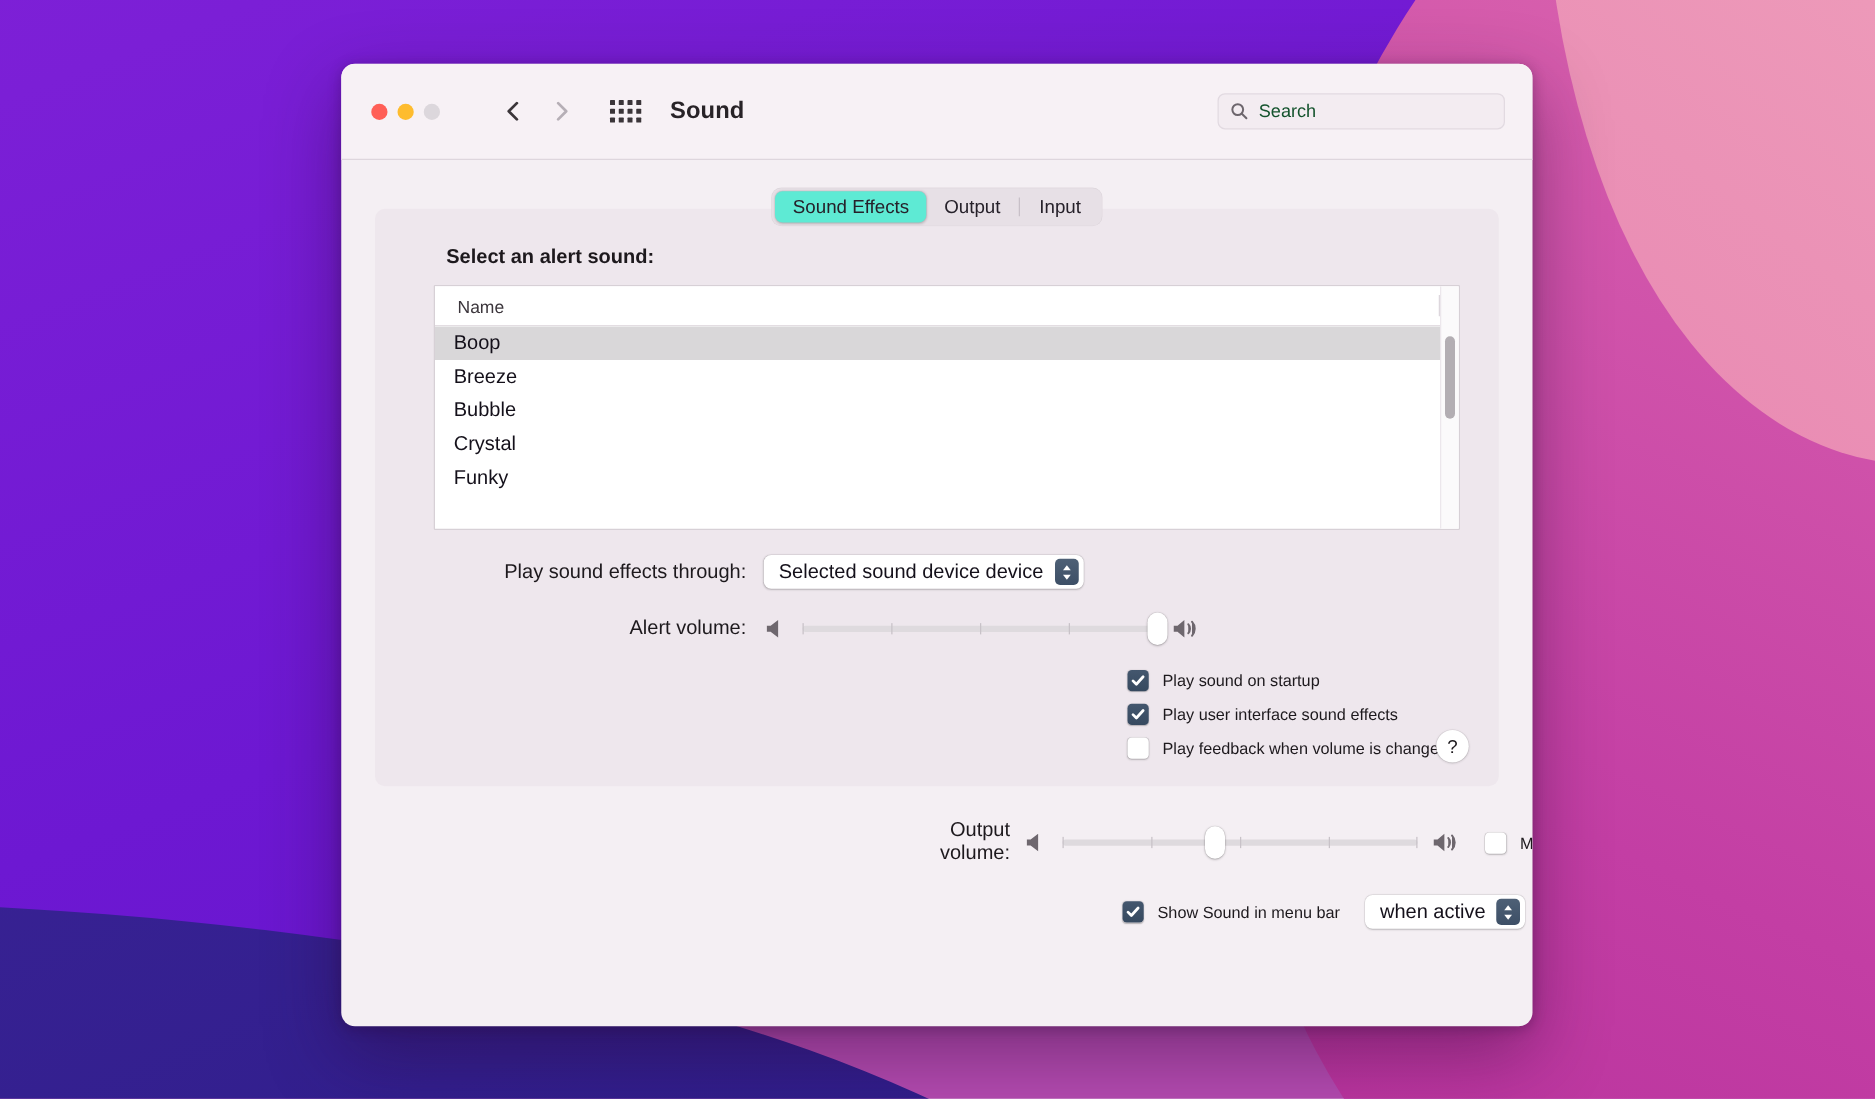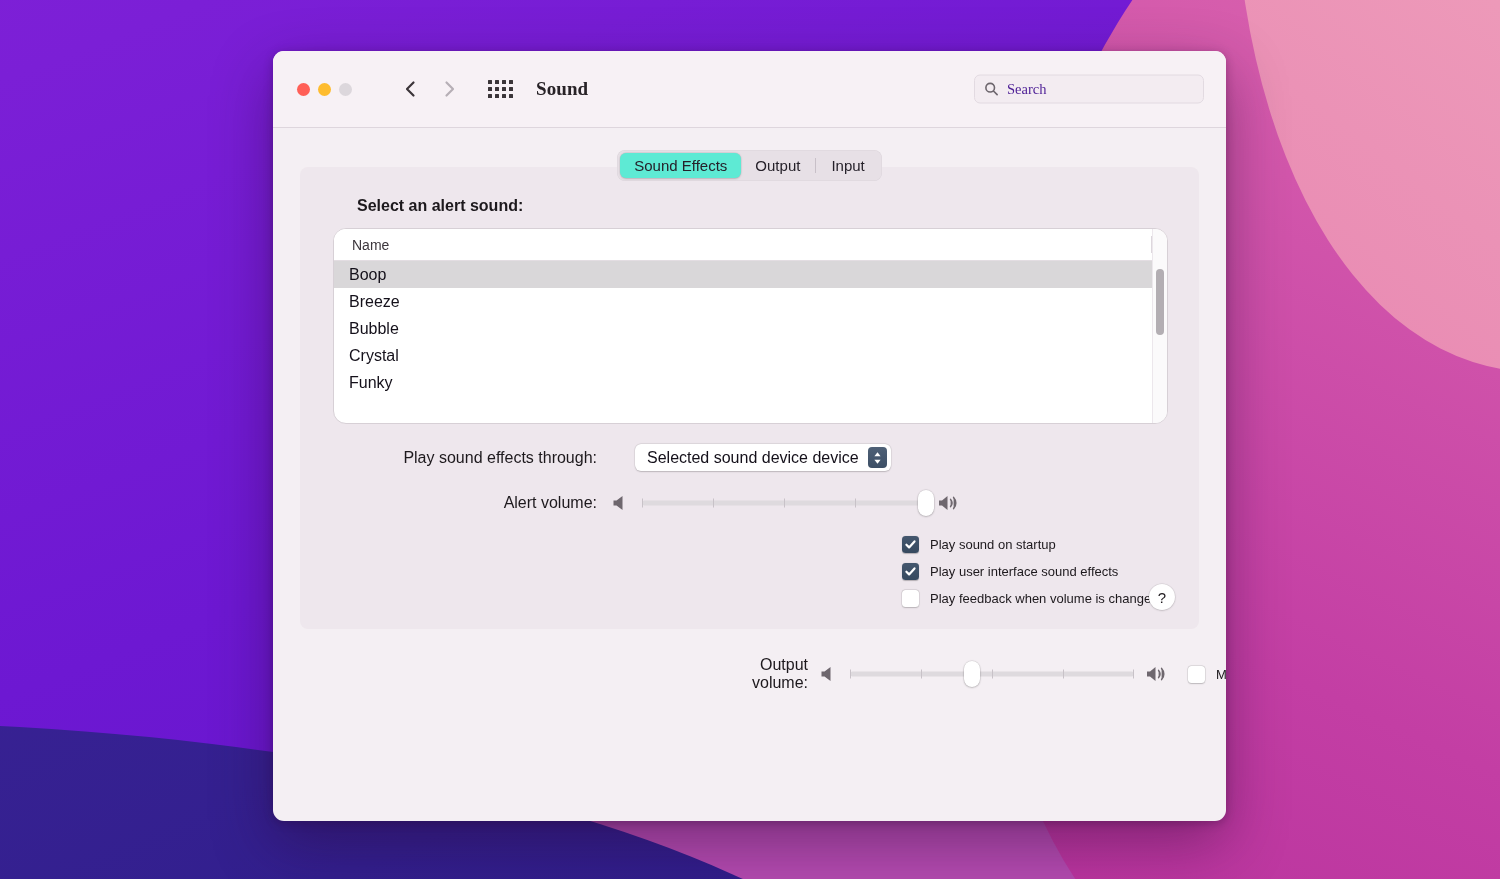--- a/index.html
+++ b/index.html
@@ -80,21 +80,20 @@
   }
 
   
   #titlebar {
     height:77px;
     background:#f7f1f5;
     border-bottom:1px solid #ded6dd;
     display:flex; align-items:center;
     padding:0 22px 0 24px;
     position:relative;
-    font-family:Liberation Serif, serif;
   }
   .lights { display:flex; gap:8px; align-items:center; }
   .light { width:13px; height:13px; border-radius:50%; }
   .light.red    { background:#ff5f57; }
   .light.yellow { background:#febc2e; }
   .light.gray   { background:#dcd7dc; }
 
   .navbtns { display:flex; align-items:center; gap:16px; margin-left:48px; }
   .chev {
     width:22px; height:22px; display:block;
@@ -123,21 +122,21 @@
     width:230px; height:29px;
     background:#f3ecf1;
     border:1px solid #e2dae1;
     border-radius:6px;
     display:flex; align-items:center;
     padding:0 9px;
     gap:8px;
   }
   #search-glyph { width:15px; height:15px; flex:none; }
   #search-glyph circle, #search-glyph line { stroke:#6d666d; fill:none; stroke-width:1.7; stroke-linecap:round; }
-  #search-placeholder { font-size:14.5px; color:#4c1d95; }
+  #search-placeholder { font-size:14.5px; color:#14532d; }
 
   
   #wbody { padding:22px 0 0 0; }
 
   
   #tabbar-wrap { display:flex; justify-content:center; margin-bottom:-14px; position:relative; z-index:5; }
   #tabbar {
     display:flex; align-items:center;
     background:#e7e0e6;
     border-radius:8px;
@@ -168,24 +167,24 @@
     position:relative;
   }
 
   #select-label {
     margin:0 0 13px 57px;
     font-size:16px; font-weight:bold; color:#1d191d;
   }
 
   
   #listbox {
-    margin:0 31px 0 33px;
+    margin:0 31px 0 47px;
     height:196px;
     background:#ffffff;
-    border-radius:13px;
+    border-radius:1px;
     border:.5px solid #d7d0d6;
     display:flex;
     overflow:hidden;
   }
   #listcol { flex:1; display:flex; flex-direction:column; overflow:hidden; position:relative; }
   #list-header {
     height:32px; flex:none;
     background:#ffffff;
     border-bottom:1px solid #e3dde2;
     display:flex; align-items:center;
@@ -213,21 +212,21 @@
   }
   #scrollthumb {
     position:absolute; left:3px; top:40px;
     width:8px; height:66px;
     background:#b3aeb3;
     border-radius:4px;
   }
 
   
   .frow { display:flex; align-items:center; margin-top:0; }
-  #row-through { margin-top:20px; padding-left:31px;gap:24px; }
+  #row-through { margin-top:20px; padding-left:31px; }
   .flabel-r {
     font-size:16px; color:#1d191d;
     text-align:right;
   }
 
   
   .popup {
     height:27px;
     background:#ffffff;
     border-radius:6px;
@@ -487,16 +486,33 @@
             <path d="M13.6 6.4 A5.2 5.2 0 0 1 13.6 13.6" fill="none" stroke="#6e676e" stroke-width="1.5" stroke-linecap="round"></path>
             <path d="M16.6 4.4 A8.2 8.2 0 0 1 16.6 15.6" fill="none" stroke="#6e676e" stroke-width="1.5" stroke-linecap="round"></path>
           </svg>
         </div>
         <div class="cbrow" id="mute-row">
           <span class="cbox off"></span>
           <span class="cblabel">Mute</span>
         </div>
       </div>
 
+      <div id="row-menubar">
+        <span class="cbox on">
+          <svg width="13" height="13" viewBox="0 0 13 13">
+              <path d="M2.4 6.7 L5.1 9.4 L10.5 3.4"></path>
+            </svg>
+        </span>
+        <span class="cblabel">Show Sound in menu bar</span>
+        <div class="popup" style="margin-left:9px;">
+          <span>when active</span>
+          <span class="chevbox">
+            <svg width="9" height="14" viewBox="0 0 9 14">
+                <path d="M4.5 1.2 L7.6 5.2 L1.4 5.2 Z"></path>
+                <path d="M4.5 12.8 L7.6 8.8 L1.4 8.8 Z"></path>
+              </svg>
+          </span>
+        </div>
+      </div>
 
     </div>
   </div>
 </div>
 
 </body></html>

